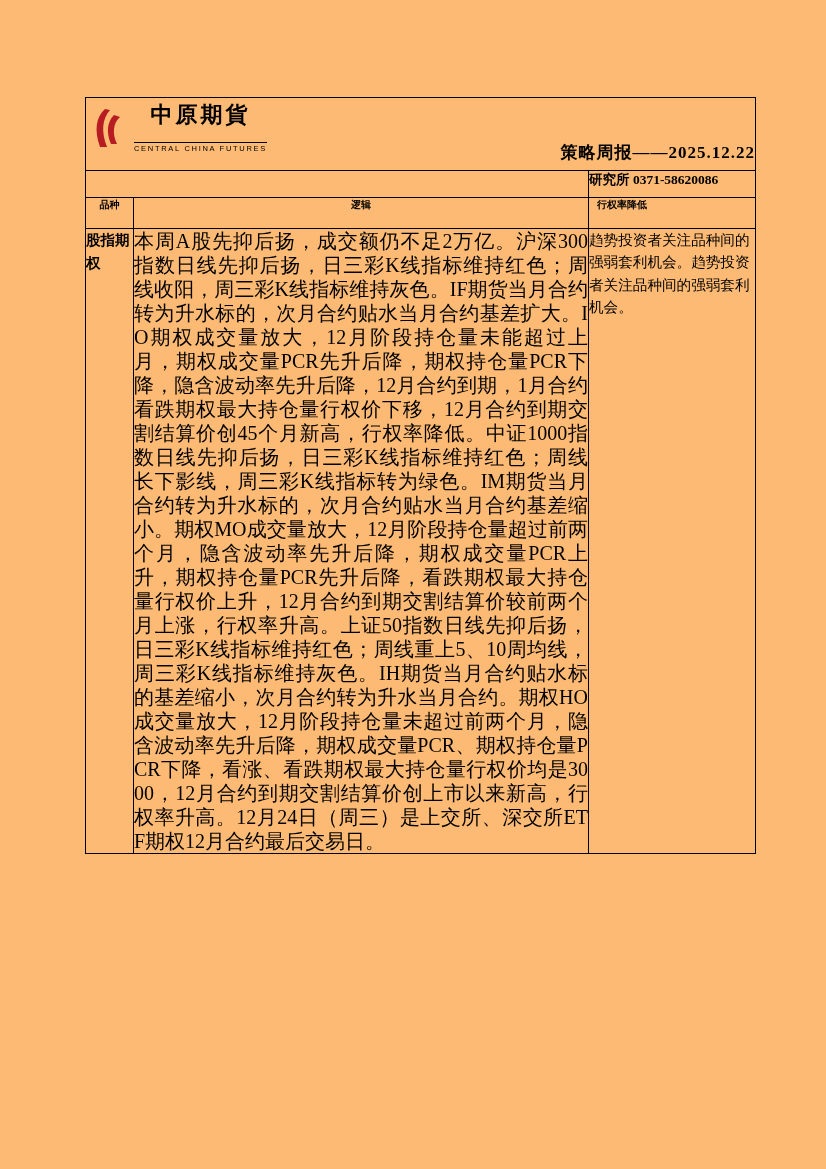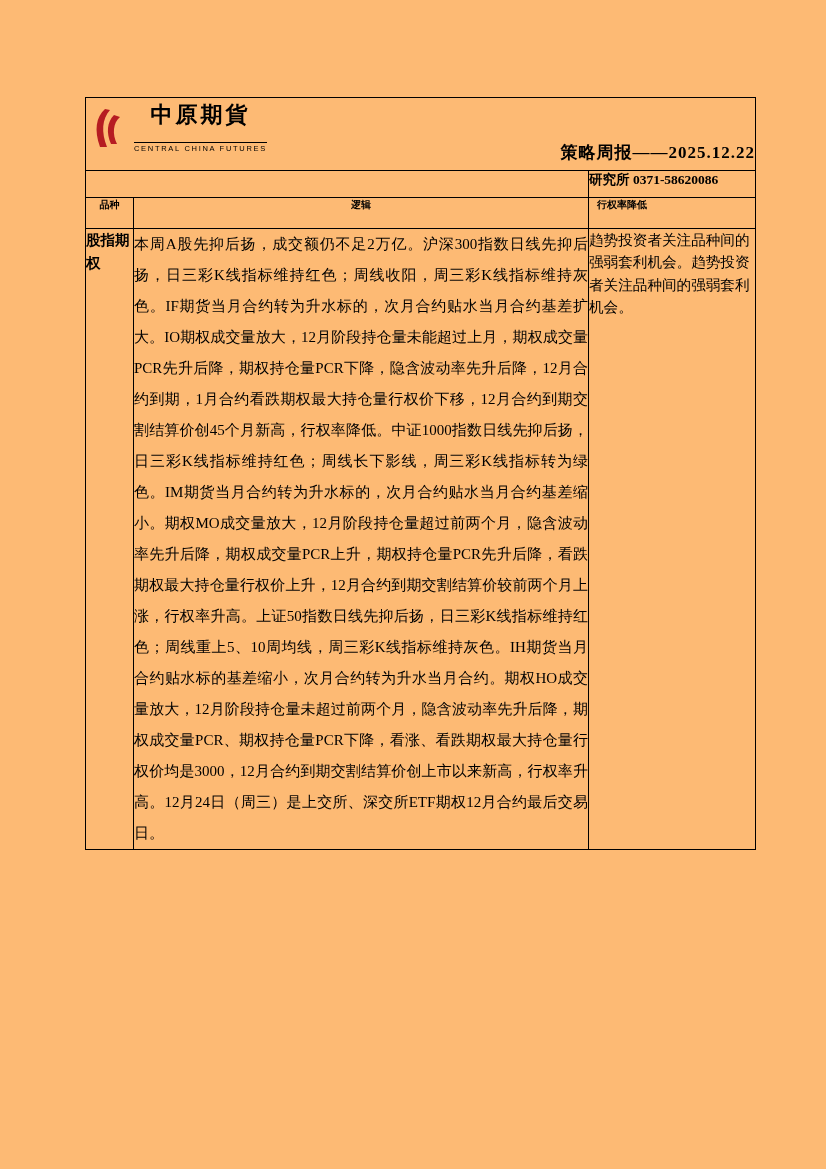--- a/index.html
+++ b/index.html
@@ -105,22 +105,22 @@
   td.variety-cell {
     font-weight: bold;
     font-size: 14.5px;
     line-height: 23px;
     text-align: left;
     padding: 6px 2px 0 2px;
     word-break: break-all;
     height: 493px;
   }
   td.logic-cell {
-    font-size: 15px;
-    line-height: 31px;
+    font-size: 20px;
+    line-height: 24px;
     text-align: justify;
     padding: 6px 9px 0 9px;
     word-break: break-all;
     margin-left: 42px;
   }
   td.suggestion-cell {
     font-size: 14.6px;
     line-height: 22.4px;
     padding: 6px 8px 0 7px;
     word-break: break-all;

